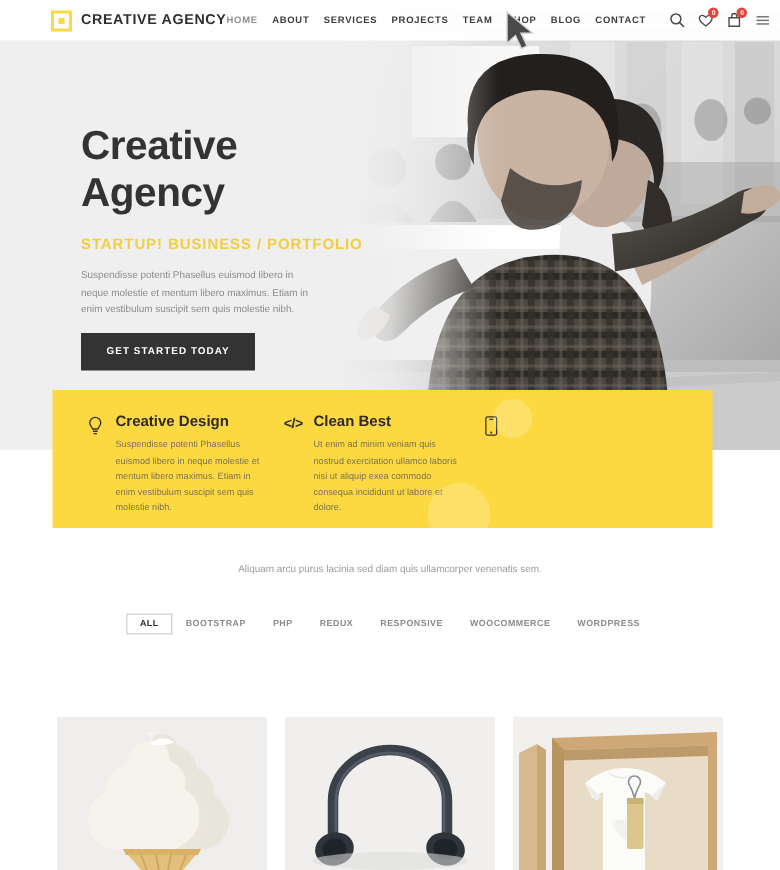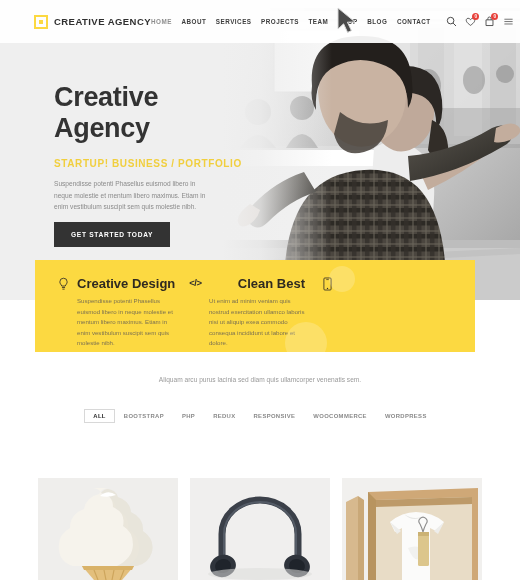--- a/index.html
+++ b/index.html
@@ -24,21 +24,21 @@
     height: 580px;
     overflow: hidden;
     background: #ffffff;
   }
 
   
   #header {
     position: absolute;
     top: 0; left: 0;
     width: 520px;
-    height: 43px;
+    height: 27px;
     background: rgba(255,255,255,0.93);
     display: flex;
     z-index: 40;
   }
 
   #logo-block {
     display: flex;
     align-items: center;
     margin-left: 34px;
     gap: 6px;
@@ -240,26 +240,25 @@
   }
   .feature-icon svg { display: block; }
   .feature-icon.code {
     font-size: 9.5px;
     font-weight: bold;
     color: #33302a;
     letter-spacing: -0.4px;
   }
 
   .feature-title {
-    font-size: 13px;
+    font-size: 10px;
     font-weight: bold;
     color: #2f2a20;
     margin-bottom: 5px;
     white-space: nowrap;
-    text-align: right;
   }
 
   .feature-text {
     font-size: 6.1px;
     line-height: 10.6px;
     color: #7d7250;
   }
 
   
   #projects {

